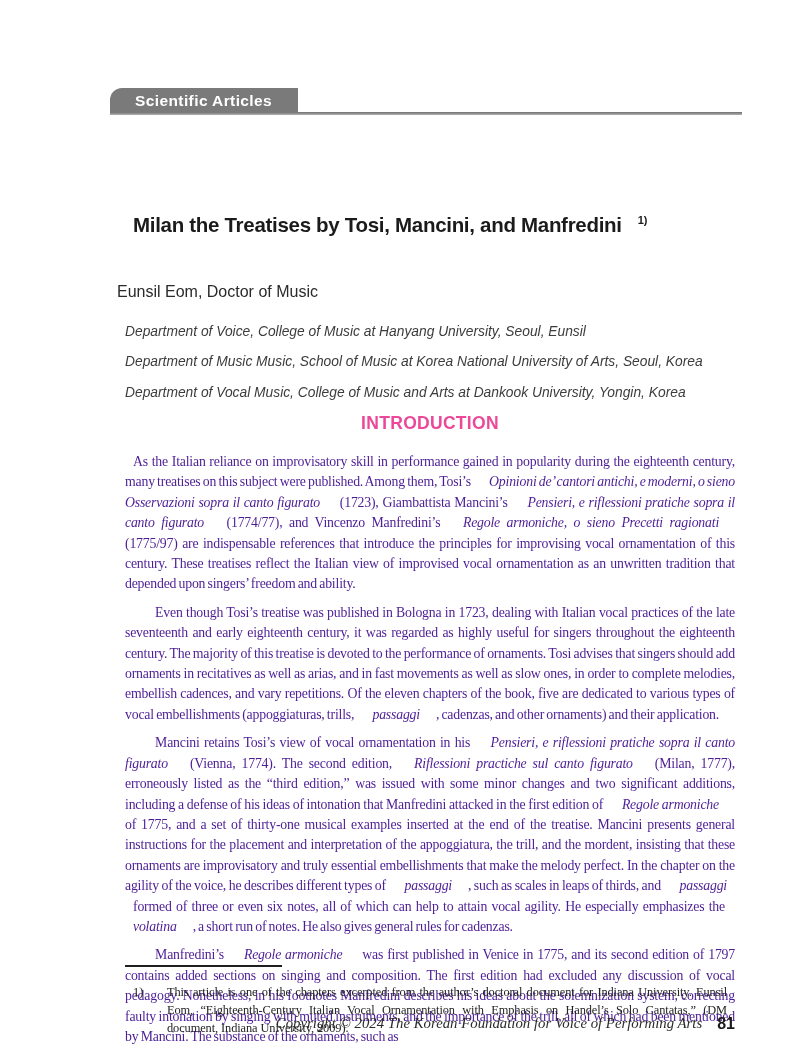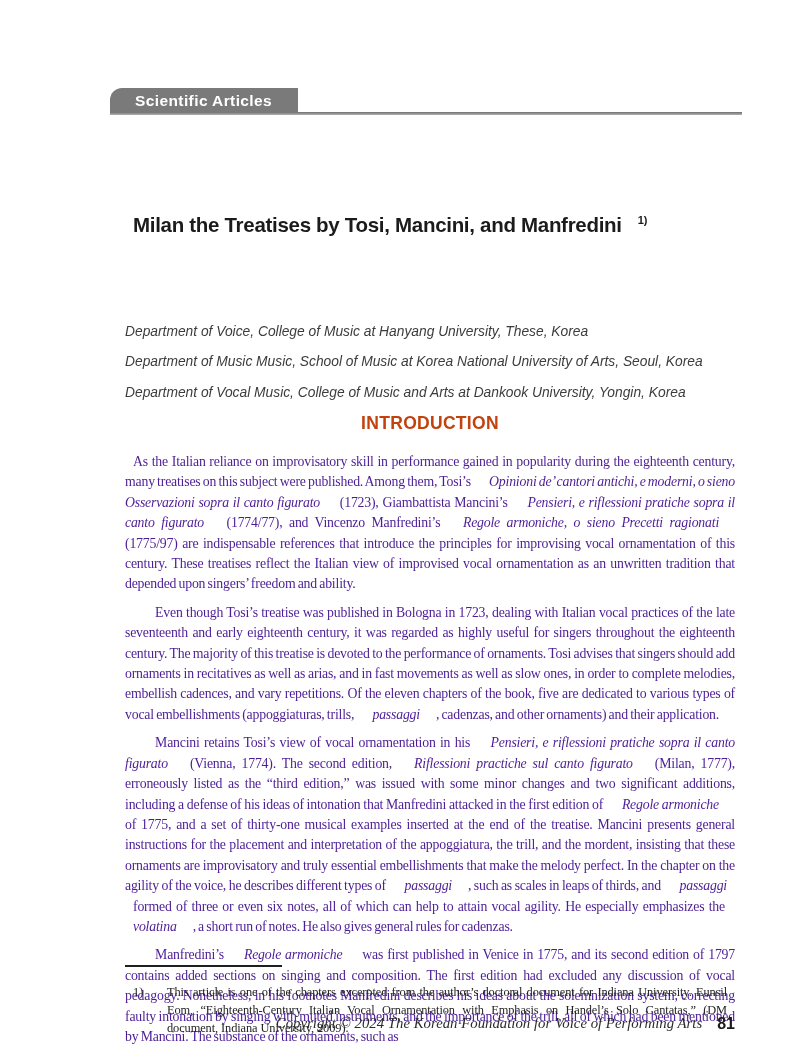--- a/index.html
+++ b/index.html
@@ -67,21 +67,21 @@
   }
 
   
   .intro-heading {
     position: absolute; left: 85px; top: 381px; width: 626px;
     text-align: center;
     font-family: "Liberation Sans", sans-serif;
     font-weight: bold;
     font-size: 17.5px;
     letter-spacing: 0.3px;
-    color: #c2410c;
+    color: #ec4899;
   }
 
   
   .article-body { position: absolute; left: 85px; top: 412px; width: 626px; }
   .body-para {
     font-family: "Liberation Serif", serif;
     font-size: 13.8px;
     line-height: 20.4px;
     letter-spacing: -0.2px;
     word-spacing: -1px;
@@ -135,23 +135,24 @@
 
   <div class="badge">
     <span class="badge-label">Scientific Articles</span>
   </div>
   <div class="header-rule"></div>
 
   <div class="title-block">
     <div class="title-line"><span>Milan the Treatises by Tosi, Mancini, and Manfredini</span><sup>1)</sup></div>
   </div>
 
+  <div class="author">Eunsil Eom, Doctor of Music</div>
 
   <div class="affiliation-list">
-      <div class="affiliation">Department of Voice, College of Music at Hanyang University, These, Korea</div>
+      <div class="affiliation">Department of Voice, College of Music at Hanyang University, Seoul, Eunsil</div>
       <div class="affiliation">Department of Music Music, School of Music at Korea National University of Arts, Seoul, Korea</div>
       <div class="affiliation">Department of Vocal Music, College of Music and Arts at Dankook University, Yongin, Korea</div>
     </div>
 
   <div class="intro-heading">INTRODUCTION</div>
 
   <div class="article-body">
       <p class="body-para"><span>As the Italian reliance on improvisatory skill in performance gained in popularity during the eighteenth century, many treatises on this subject were published. Among them, Tosi’s </span><span class="it">Opinioni de’ cantori antichi, e moderni, o sieno Osservazioni sopra il canto figurato</span><span> (1723), Giambattista Mancini’s </span><span class="it">Pensieri, e riflessioni pratiche sopra il canto figurato</span><span> (1774/77), and Vincenzo Manfredini’s </span><span class="it">Regole armoniche, o sieno Precetti ragionati</span><span> (1775/97) are indispensable references that introduce the principles for improvising vocal ornamentation of this century. These treatises reflect the Italian view of improvised vocal ornamentation as an unwritten tradition that depended upon singers’ freedom and ability.</span></p>
       <p class="body-para indent"><span>Even though Tosi’s treatise was published in Bologna in 1723, dealing with Italian vocal practices of the late seventeenth and early eighteenth century, it was regarded as highly useful for singers throughout the eighteenth century. The majority of this treatise is devoted to the performance of ornaments. Tosi advises that singers should add ornaments in recitatives as well as arias, and in fast movements as well as slow ones, in order to complete melodies, embellish cadences, and vary repetitions. Of the eleven chapters of the book, five are dedicated to various types of vocal embellishments (appoggiaturas, trills, </span><span class="it">passaggi</span><span>, cadenzas, and other ornaments) and their application.</span></p>
       <p class="body-para indent"><span>Mancini retains Tosi’s view of vocal ornamentation in his </span><span class="it">Pensieri, e riflessioni pratiche sopra il canto figurato</span><span> (Vienna, 1774). The second edition, </span><span class="it">Riflessioni practiche sul canto figurato</span><span> (Milan, 1777), erroneously listed as the “third edition,” was issued with some minor changes and two significant additions, including a defense of his ideas of intonation that Manfredini attacked in the first edition of </span><span class="it">Regole armoniche</span><span> of 1775, and a set of thirty-one musical examples inserted at the end of the treatise. Mancini presents general instructions for the placement and interpretation of the appoggiatura, the trill, and the mordent, insisting that these ornaments are improvisatory and truly essential embellishments that make the melody perfect. In the chapter on the agility of the voice, he describes different types of </span><span class="it">passaggi</span><span>, such as scales in leaps of thirds, and </span><span class="it">passaggi</span><span> formed of three or even six notes, all of which can help to attain vocal agility. He especially emphasizes the </span><span class="it">volatina</span><span>, a short run of notes. He also gives general rules for cadenzas.</span></p>

